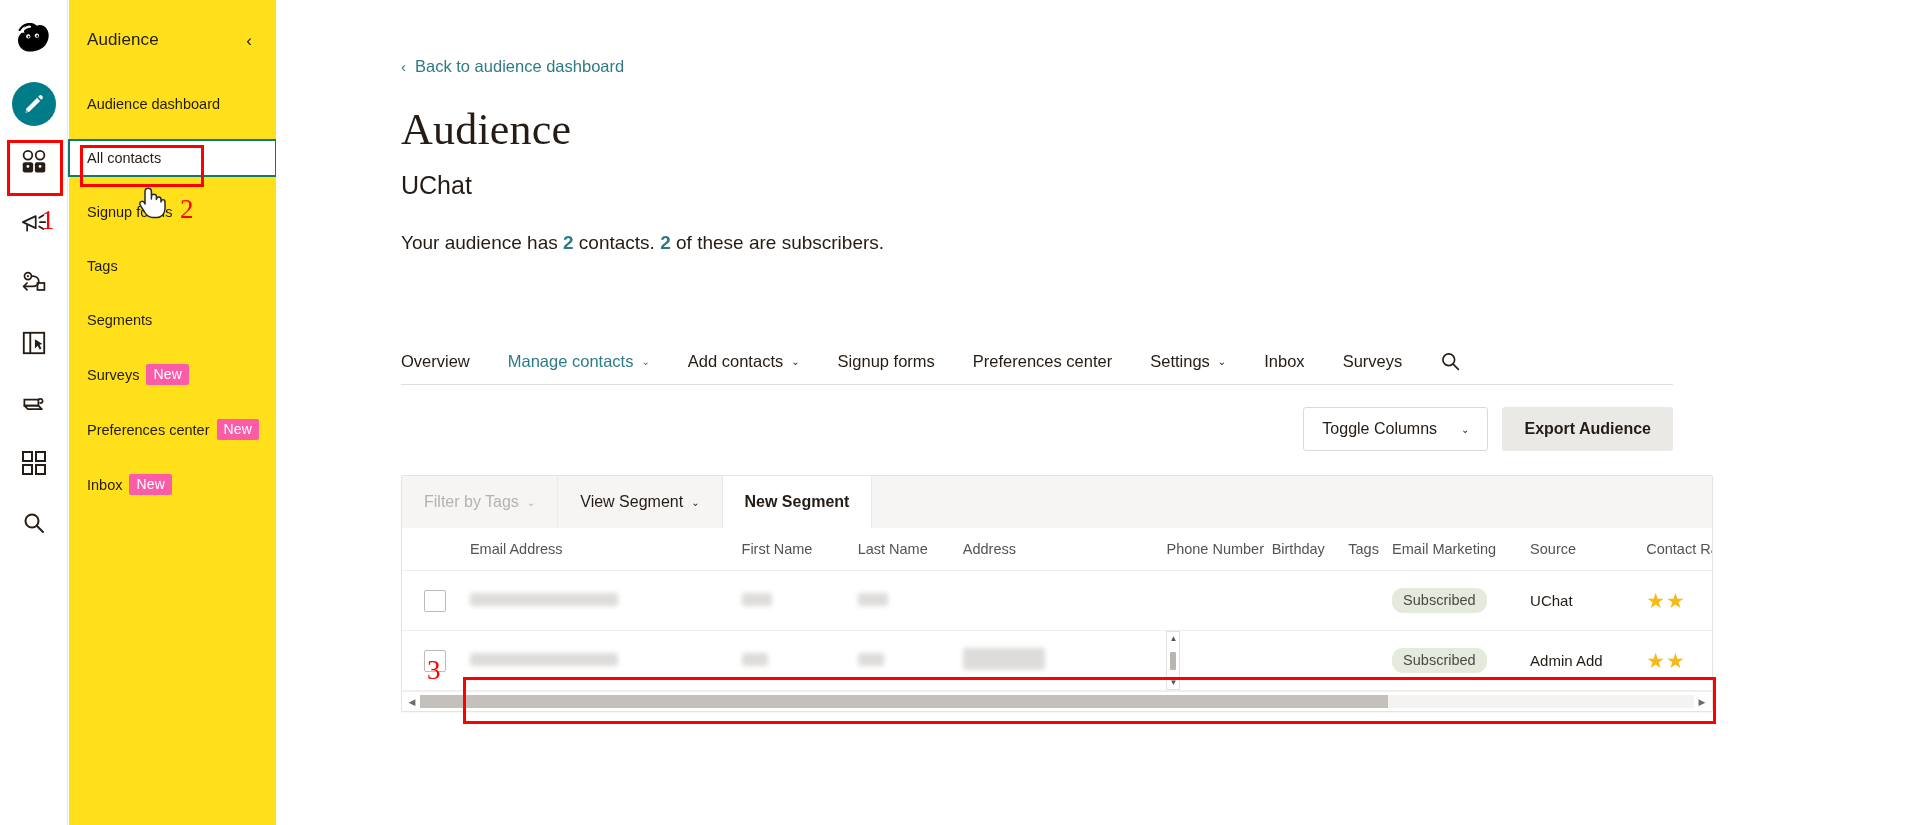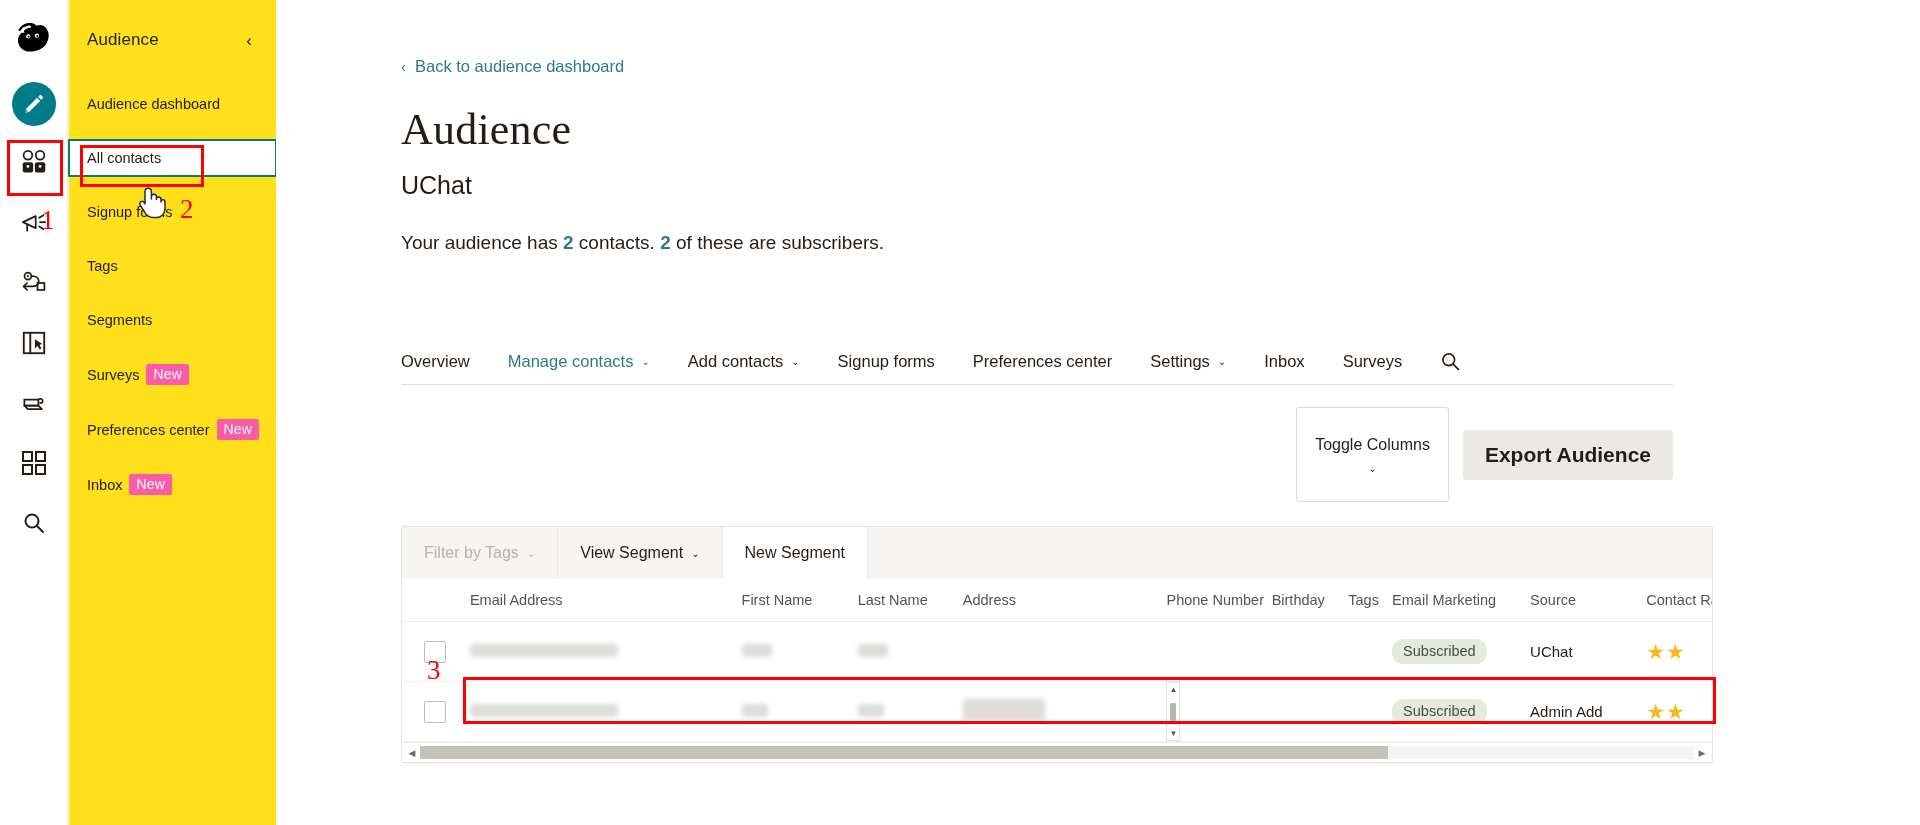--- a/index.html
+++ b/index.html
@@ -92,43 +92,43 @@
   .caret { font-size:10px; line-height:1; position:relative; top:1px; }
   .tab-search { padding:0 19px; display:flex; align-items:center; cursor:pointer; }
 
   
   .toolbar {
     margin:22px 67px 0 125px;
     display:flex; justify-content:flex-end; align-items:center; gap:14px;
   }
   .btn-outline {
     border:1px solid #dcdad7; background:#fff; color:#241c15;
-    font-size:16px; padding:28px 18px; border-radius:3px; cursor:pointer;
-    display:flex; align-items:center; gap:9px;flex-direction:column;
+    font-size:16px; padding:12px 18px; border-radius:3px; cursor:pointer;
+    display:flex; align-items:center; gap:24px;
   }
   .btn-solid {
-    background:#ebe9e6; color:#241c15; font-size:21px; font-weight:700;
+    background:#ebe9e6; color:#241c15; font-size:16px; font-weight:700;
     padding:13px 22px; border-radius:3px; cursor:pointer; border:none;
   }
 
   
   .table-card {
     margin:24px 27px 0 125px;
     background:#fff; border:1px solid #e6e4e1; border-radius:2px;
     box-shadow:0 1px 2px rgba(0,0,0,.04);
     overflow:hidden;
   }
   .filter-bar { display:flex; align-items:stretch; background:#f6f5f3; height:52px; }
   .filter-item {
     display:flex; align-items:center; gap:8px;
     padding:0 22px; font-size:16px; color:#241c15; cursor:pointer;
     border-right:1px solid #eceae7;
   }
   .filter-item.muted { color:#b6b2ad; }
-  .filter-item.white { background:#ffffff; font-weight:400; border-right:1px solid #eceae7; }
+  .filter-item.white { background:#ffffff; font-weight:700; border-right:1px solid #eceae7; }
   .filter-spacer { flex:1; }
 
   .tbl-wrap { position:relative; }
   table.contacts { width:100%; border-collapse:collapse; table-layout:fixed; }
   table.contacts th {
     text-align:left; font-size:14.5px; font-weight:400; color:#565352;
     padding:13px 0 13px 0; border-bottom:1px solid #ededea; background:#fff;
     white-space:nowrap;
   }
   table.contacts td {

